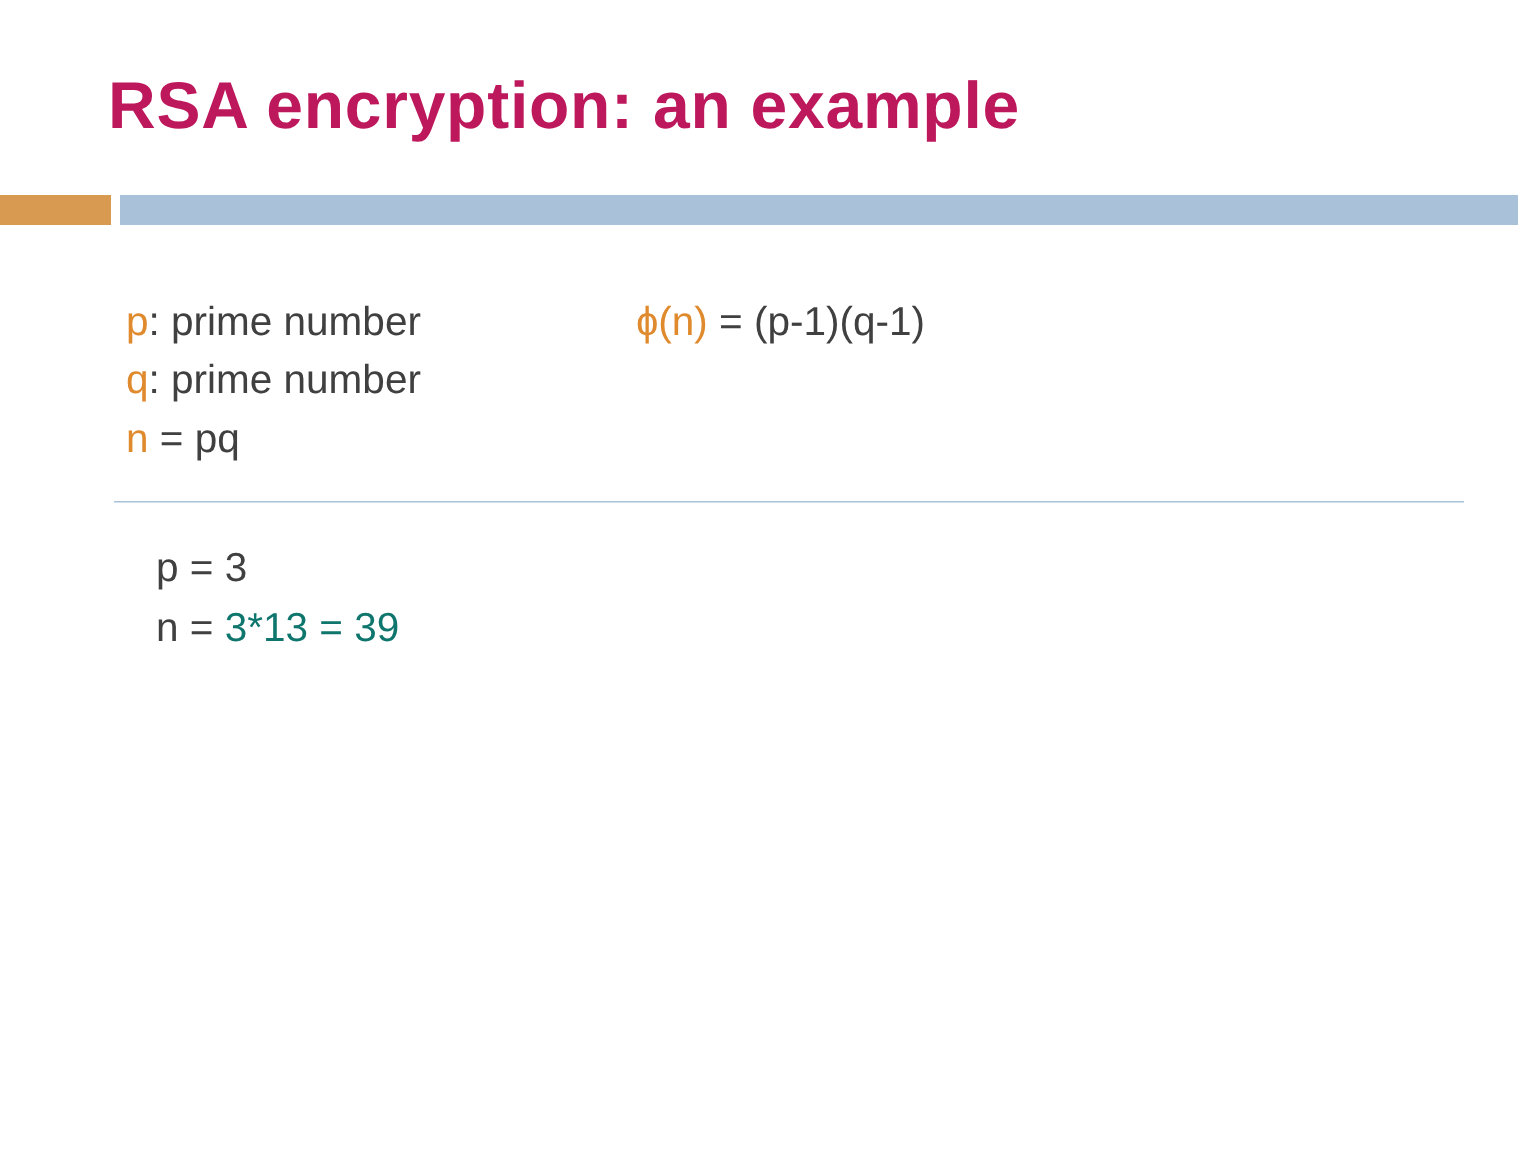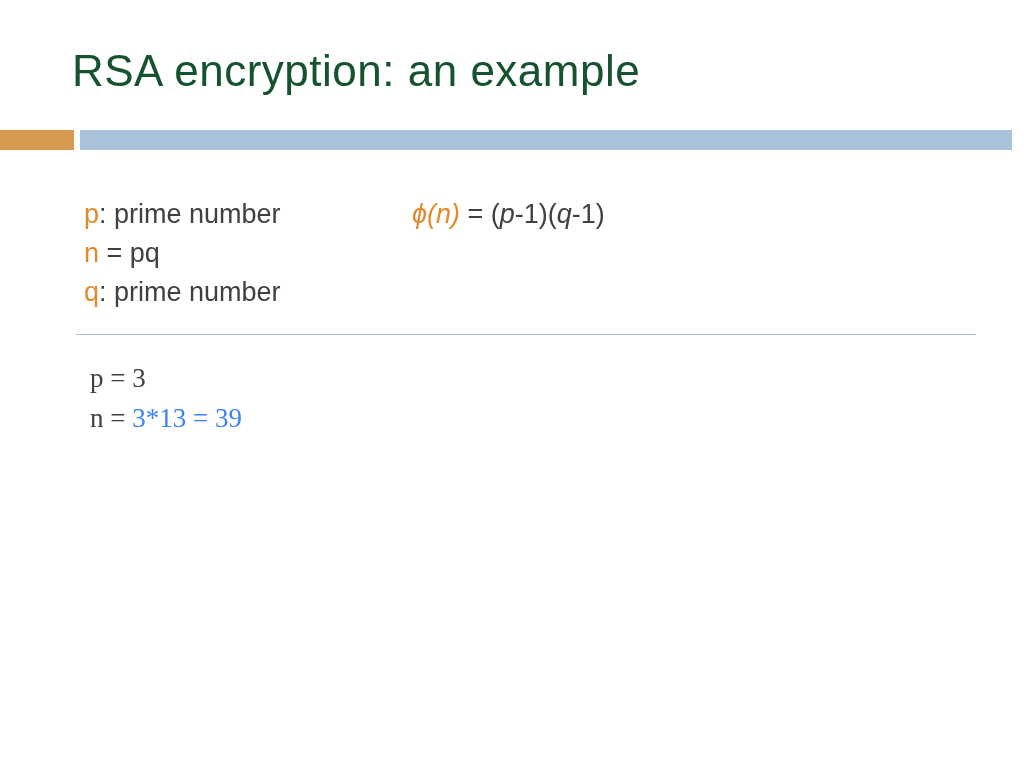--- a/index.html
+++ b/index.html
@@ -3,54 +3,54 @@
 <meta charset="utf-8">
 <style>
   * { box-sizing: border-box; margin: 0; padding: 0; }
   html, body { width: 1024px; height: 768px; background: #fff; font-family: "Century Gothic", "Futura", "Avenir", "Trebuchet MS", sans-serif; }
   .slide { width: 1024px; height: 768px; position: relative; }
   .title {
     position: absolute;
     left: 72px;
     top: 46px;
     font-size: 44px;
-    font-weight: 400;
-    color: #14532d;
+    font-weight: 700;
+    color: #be185d;
     letter-spacing: 0.5px;
   }
   .bar-row {
     position: absolute;
     left: 0;
     top: 130px;
     width: 100%;
     height: 20px;
     display: flex;
   }
   .bar-orange { width: 74px; height: 20px; background: #d89950; }
   .bar-blue { flex: 1; height: 20px; background: #a9c1d9; margin-left: 6px; margin-right: 12px; }
   .content {
     position: absolute;
     top: 195px;
     left: 84px;
     right: 40px;
   }
-  .cols { display: flex; gap: 28px; }
+  .cols { display: flex; gap: 40px; }
   .col-left { flex: 0 0 300px; }
   .col-right { flex: 1; }
   .line { font-size: 27px; color: #404040; line-height: 1.45; white-space: nowrap; }
   .orange { color: #e08a2e; }
-  .blue { color: #3b82f6; }
+  .blue { color: #0f766e; }
   .divider {
     border: none;
     border-top: 1.5px solid #a9c1d9;
     margin: 22px 0 24px -8px;
     width: 900px;
   }
-  .example .line { margin-left: 6px; font-family: Liberation Serif, serif; }
-  .ital { font-style: italic; }
+  .example .line { margin-left: 20px; }
+  .ital { }
 </style>
 </head>
 <body>
 
 <div class="slide">
 
   <div class="title">RSA encryption: an example</div>
 
   <div class="bar-row">
     <div class="bar-orange"></div>
@@ -58,24 +58,24 @@
   </div>
 
   <div class="content">
     <div class="cols">
 
       <div class="col-left">
         <div class="line">
           <span class="orange">p</span><span>: prime number</span>
         </div>
         <div class="line">
-          <span class="orange">n</span><span> = pq</span>
+          <span class="orange">q</span><span>: prime number</span>
         </div>
         <div class="line">
-          <span class="orange">q</span><span>: prime number</span>
+          <span class="orange">n</span><span> = pq</span>
         </div>
       </div>
 
       <div class="col-right">
         <div class="line">
           <span class="orange ital">ɸ(n)</span><span> = (</span><span class="ital">p</span><span>-1)(</span><span class="ital">q</span><span>-1)</span>
         </div>
       </div>
 
     </div>

